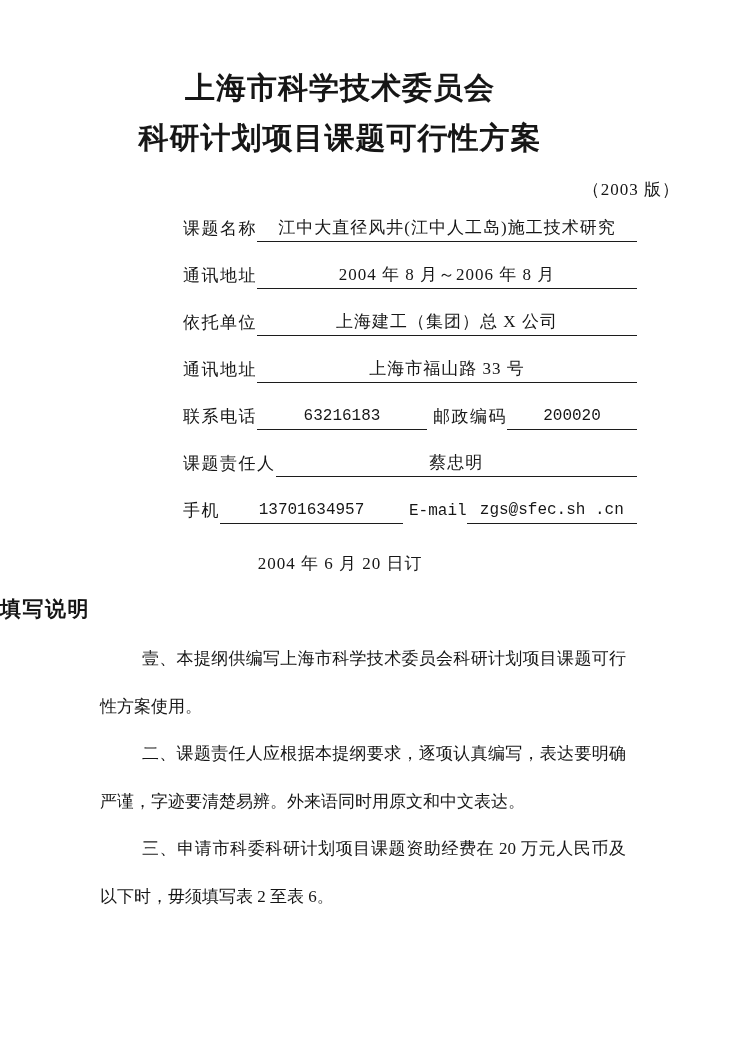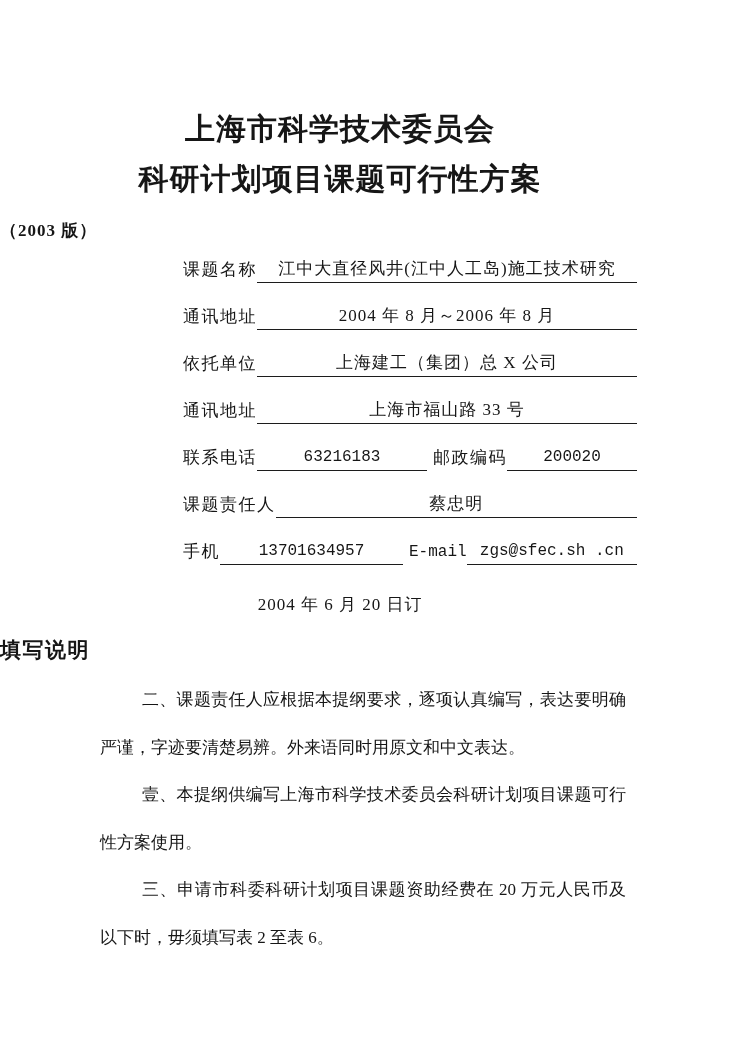--- a/index.html
+++ b/index.html
@@ -12,36 +12,36 @@
     height: 1052px;
     color: #161616;
     font-family: "Liberation Serif", "DejaVu Serif", serif;
     overflow: hidden;
   }
   .page {
     position: relative;
     width: 680px;
     height: 1052px;
     box-sizing: border-box;
-    padding-top: 104px;
+    padding-top: 63px;
   }
   .doc-title {
     text-align: center;
     font-size: 30px;
     line-height: 50px;
     font-weight: bold;
     letter-spacing: 1px;
     white-space: pre-line;
   }
   .version-line {
     margin-top: 16px;
-    text-align: left;
+    text-align: right;
     font-size: 17px;
     line-height: 22px;
-    font-weight: bold;
+    font-weight: normal;
     letter-spacing: 1px;
   }
   .app-form {
     margin: 4px 0 0 183px;
     width: 454px;
     font-size: 17px;
   }
   .form-row {
     display: flex;
     align-items: center;
@@ -147,18 +147,18 @@
       <span class="blank grow mono">zgs@sfec.sh .cn</span>
     </div>
 
   </div>
 
   <div class="date-line">2004 年 6 月 20 日订</div>
 
   <div class="section-heading">填写说明</div>
 
   <div class="instructions">
+    <p>壹、本提纲供编写上海市科学技术委员会科研计划项目课题可行性方案使用。</p>
     <p>二、课题责任人应根据本提纲要求，逐项认真编写，表达要明确严谨，字迹要清楚易辨。外来语同时用原文和中文表达。</p>
-    <p>壹、本提纲供编写上海市科学技术委员会科研计划项目课题可行性方案使用。</p>
     <p>三、申请市科委科研计划项目课题资助经费在 20 万元人民币及以下时，毋须填写表 2 至表 6。</p>
   </div>
 
 </div>
 
 </body></html>

